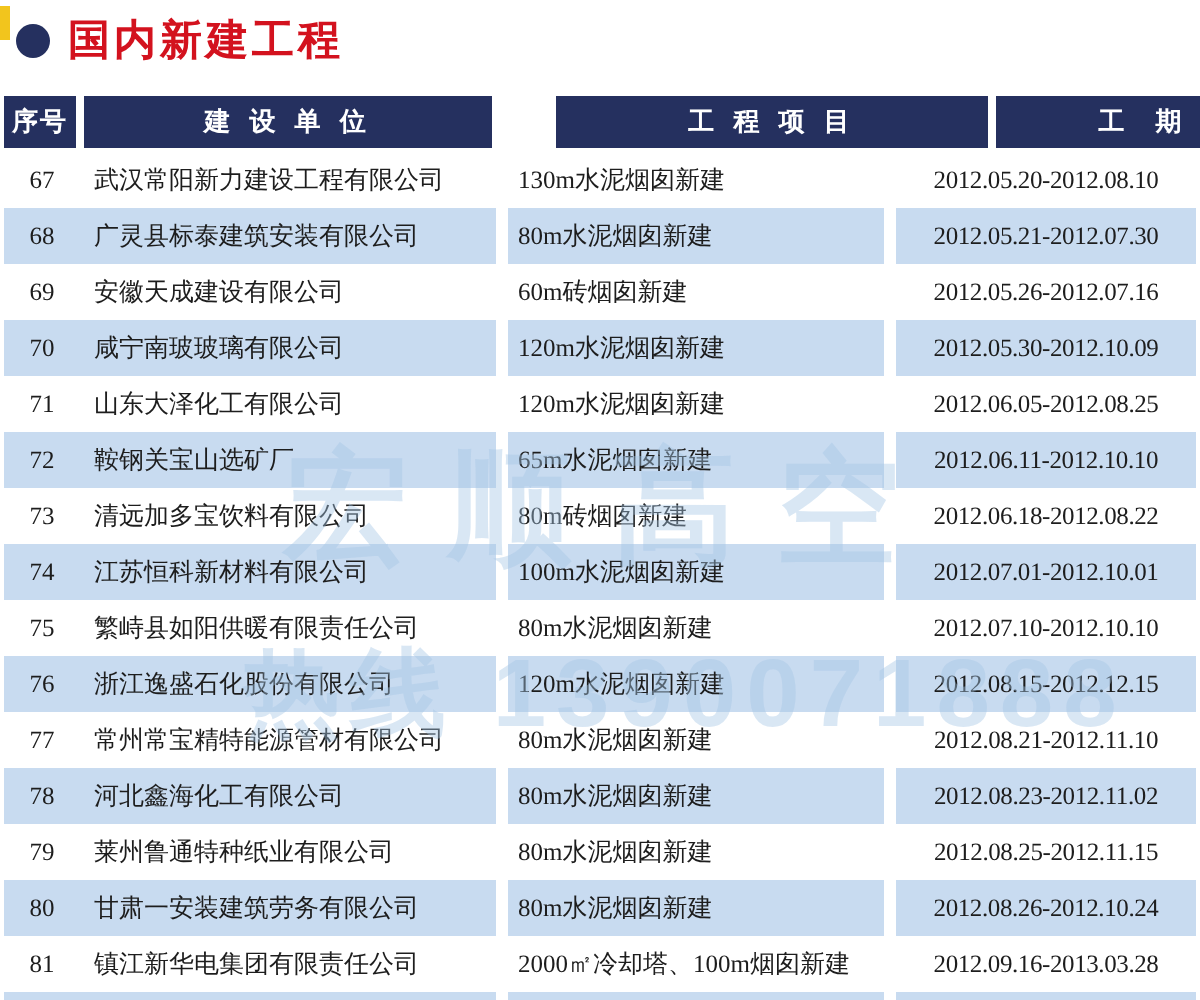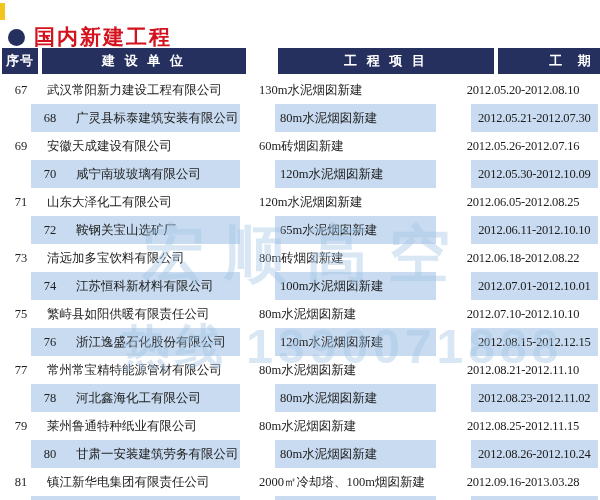--- a/index.html
+++ b/index.html
@@ -7,21 +7,21 @@
     width:600px;height:500px;position:relative;overflow:hidden;
     background:#ffffff;
     font-family:"Liberation Sans","DejaVu Sans",sans-serif;
     color:#1d1d1d;
   }
   .accent-corner{
     position:absolute;left:0;top:3px;width:5px;height:17px;
     background:var(--yellow,#f2c51d);
   }
   .title-line{
-    position:absolute;left:8px;top:24px;height:26px;
+    position:absolute;left:8px;top:7px;height:26px;
     display:flex;align-items:center;gap:9px;
   }
   .bullet{
     width:17px;height:17px;border-radius:50%;
     background:var(--navy,#25305f);
   }
   .page-title{
     font-size:21px;font-weight:bold;color:var(--red,#d3121e);
     letter-spacing:2px;
   }
@@ -44,21 +44,21 @@
     position:absolute;left:2px;top:76px;width:596px;height:424px;
     overflow:hidden;
   }
   .row{
     display:flex;gap:6px;height:28px;align-items:stretch;
   }
   .seg{display:flex;align-items:center;font-family:Liberation Serif, serif;}
   .seg1{width:246px;}
   .seg2{width:188px;padding-left:5px;box-sizing:border-box;}
   .seg3{width:150px;justify-content:center;}
-  .row.stripe .seg{background:var(--stripe,#c8dbf0);margin-left:29px;}
+  .row.stripe .seg{background:var(--stripe,#c8dbf0);}
   .seq{
     width:38px;text-align:center;font-size:12.5px;flex:0 0 auto;
   }
   .company{
     font-size:12.5px;margin-left:7px;white-space:nowrap;
   }
   .project{font-size:12.5px;white-space:nowrap;}
   .period{font-size:12.5px;letter-spacing:-0.2px;white-space:nowrap;}
   
   .watermark{

